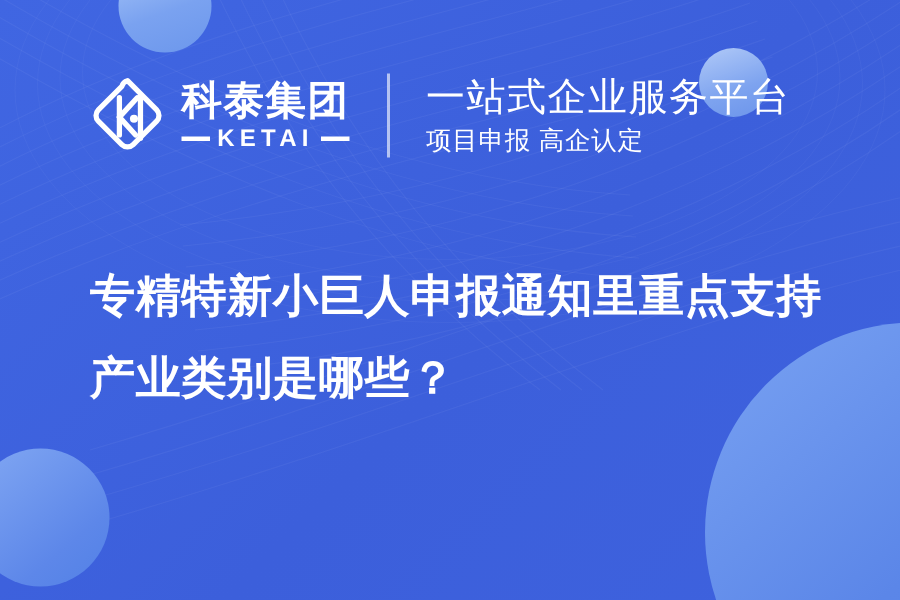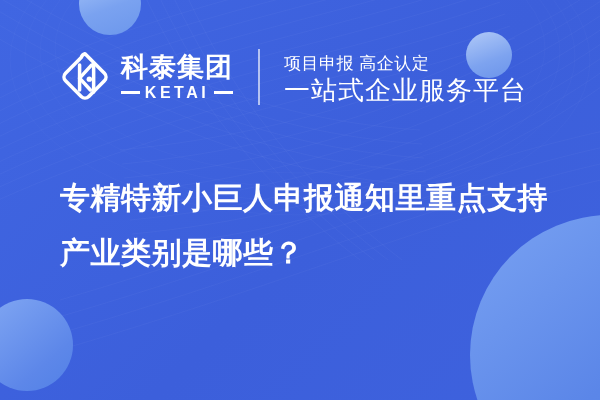--- a/index.html
+++ b/index.html
@@ -238,22 +238,22 @@
           <span class="logo-dash"></span>
           <span id="logo-en">KETAI</span>
           <span class="logo-dash"></span>
         </div>
       </div>
     </div>
 
     <div id="header-divider"></div>
 
     <div id="tagline-block">
+      <div id="tagline-main">一站式企业服务平台</div>
       <div id="tagline-sub">项目申报 高企认定</div>
-      <div id="tagline-main">一站式企业服务平台</div>
     </div>
   </div>
 
   <div id="title-block">
     <h1 id="page-title">专精特新小巨人申报通知里重点支持产业类别是哪些？</h1>
   </div>
 
 </div>
 
 </body></html>

